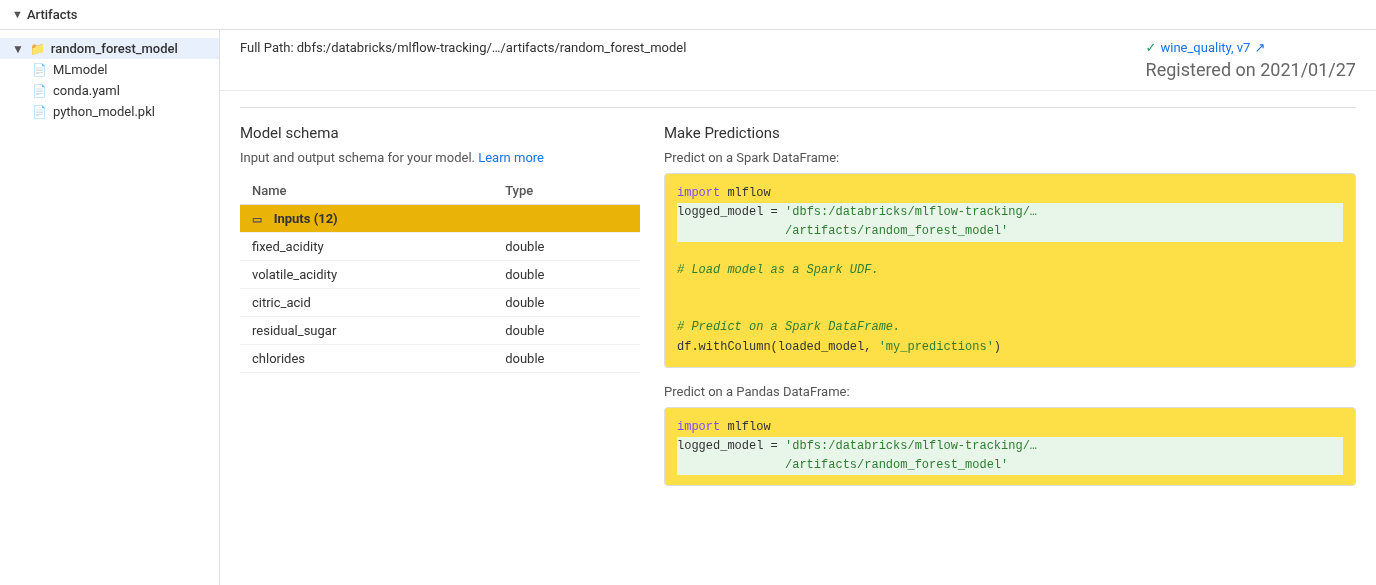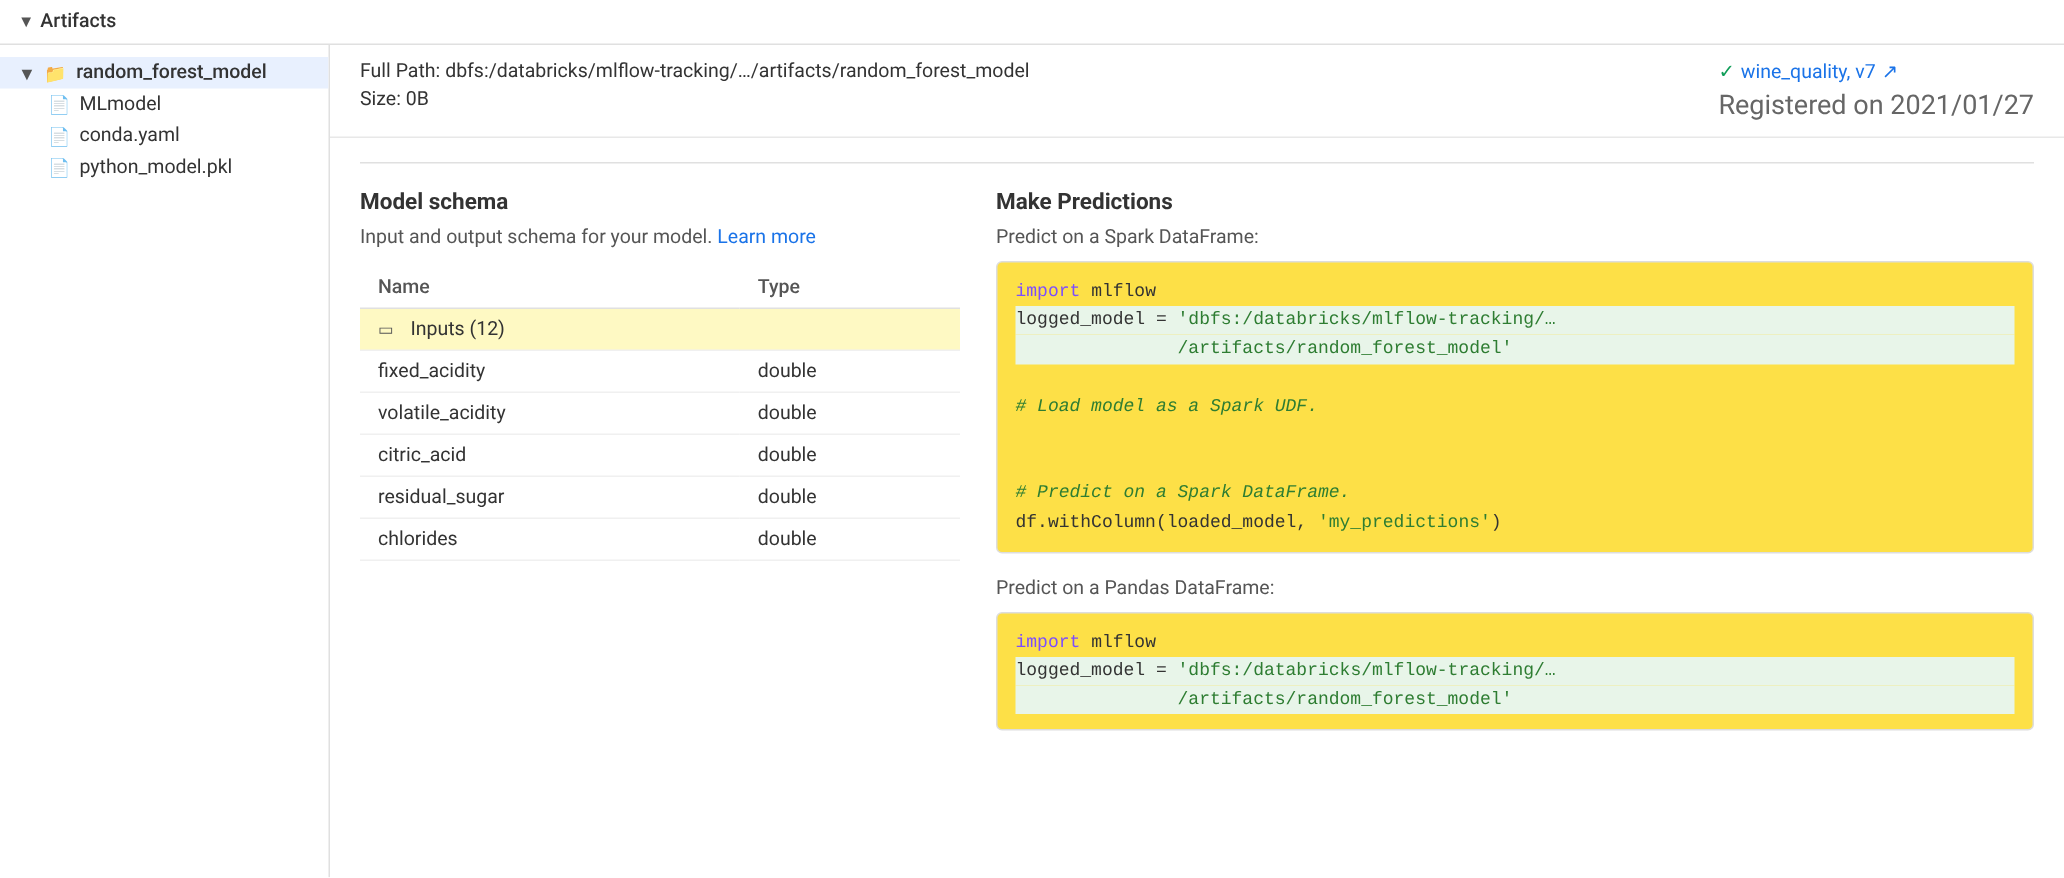--- a/index.html
+++ b/index.html
@@ -154,21 +154,21 @@
     }
     .col-left {
       flex: 0 0 400px;
     }
     .col-right {
       flex: 1;
     }
 
     .col-title {
       font-size: 15px;
-      font-weight: 700;
+      font-weight: 400;
       margin-bottom: 8px;
       color: #333;
     }
     .col-subtitle {
       font-size: 13px;
       color: #555;
       margin-bottom: 12px;
     }
     .col-subtitle a {
       color: #1a73e8;
@@ -187,22 +187,22 @@
       border-bottom: 1px solid #e0e0e0;
       color: #555;
       font-weight: 500;
     }
     .schema-table td {
       padding: 6px 12px;
       border-bottom: 1px solid #f0f0f0;
       color: #333;
     }
     .schema-table .group-row td {
-      background: #fef9c3;
-      font-weight: 400;
+      background: #eab308;
+      font-weight: 700;
       color: #333;
     }
     .schema-table .group-row td .collapse-icon {
       margin-right: 8px;
       font-size: 11px;
       color: #555;
     }
 
     
     .predict-subtitle {
@@ -264,24 +264,20 @@
     </div>
   </div>
 
   <div class="right-panel">
 
     <div class="info-bar">
       <div class="info-bar-left">
         <div class="path-line">
           <span>Full Path:</span>
           <span> dbfs:/databricks/mlflow-tracking/…/artifacts/random_forest_model</span>
-        </div>
-        <div class="size-line">
-          <span>Size:</span>
-          <span> </span><span>0B</span>
         </div>
       </div>
       <div class="info-bar-right">
         <a class="registry-link" href="#">
           <span class="check-icon">✓</span>
           <span>wine_quality, v7</span>
           <span>↗</span>
         </a>
         <div class="registered-date">Registered on 2021/01/27</div>
       </div>

